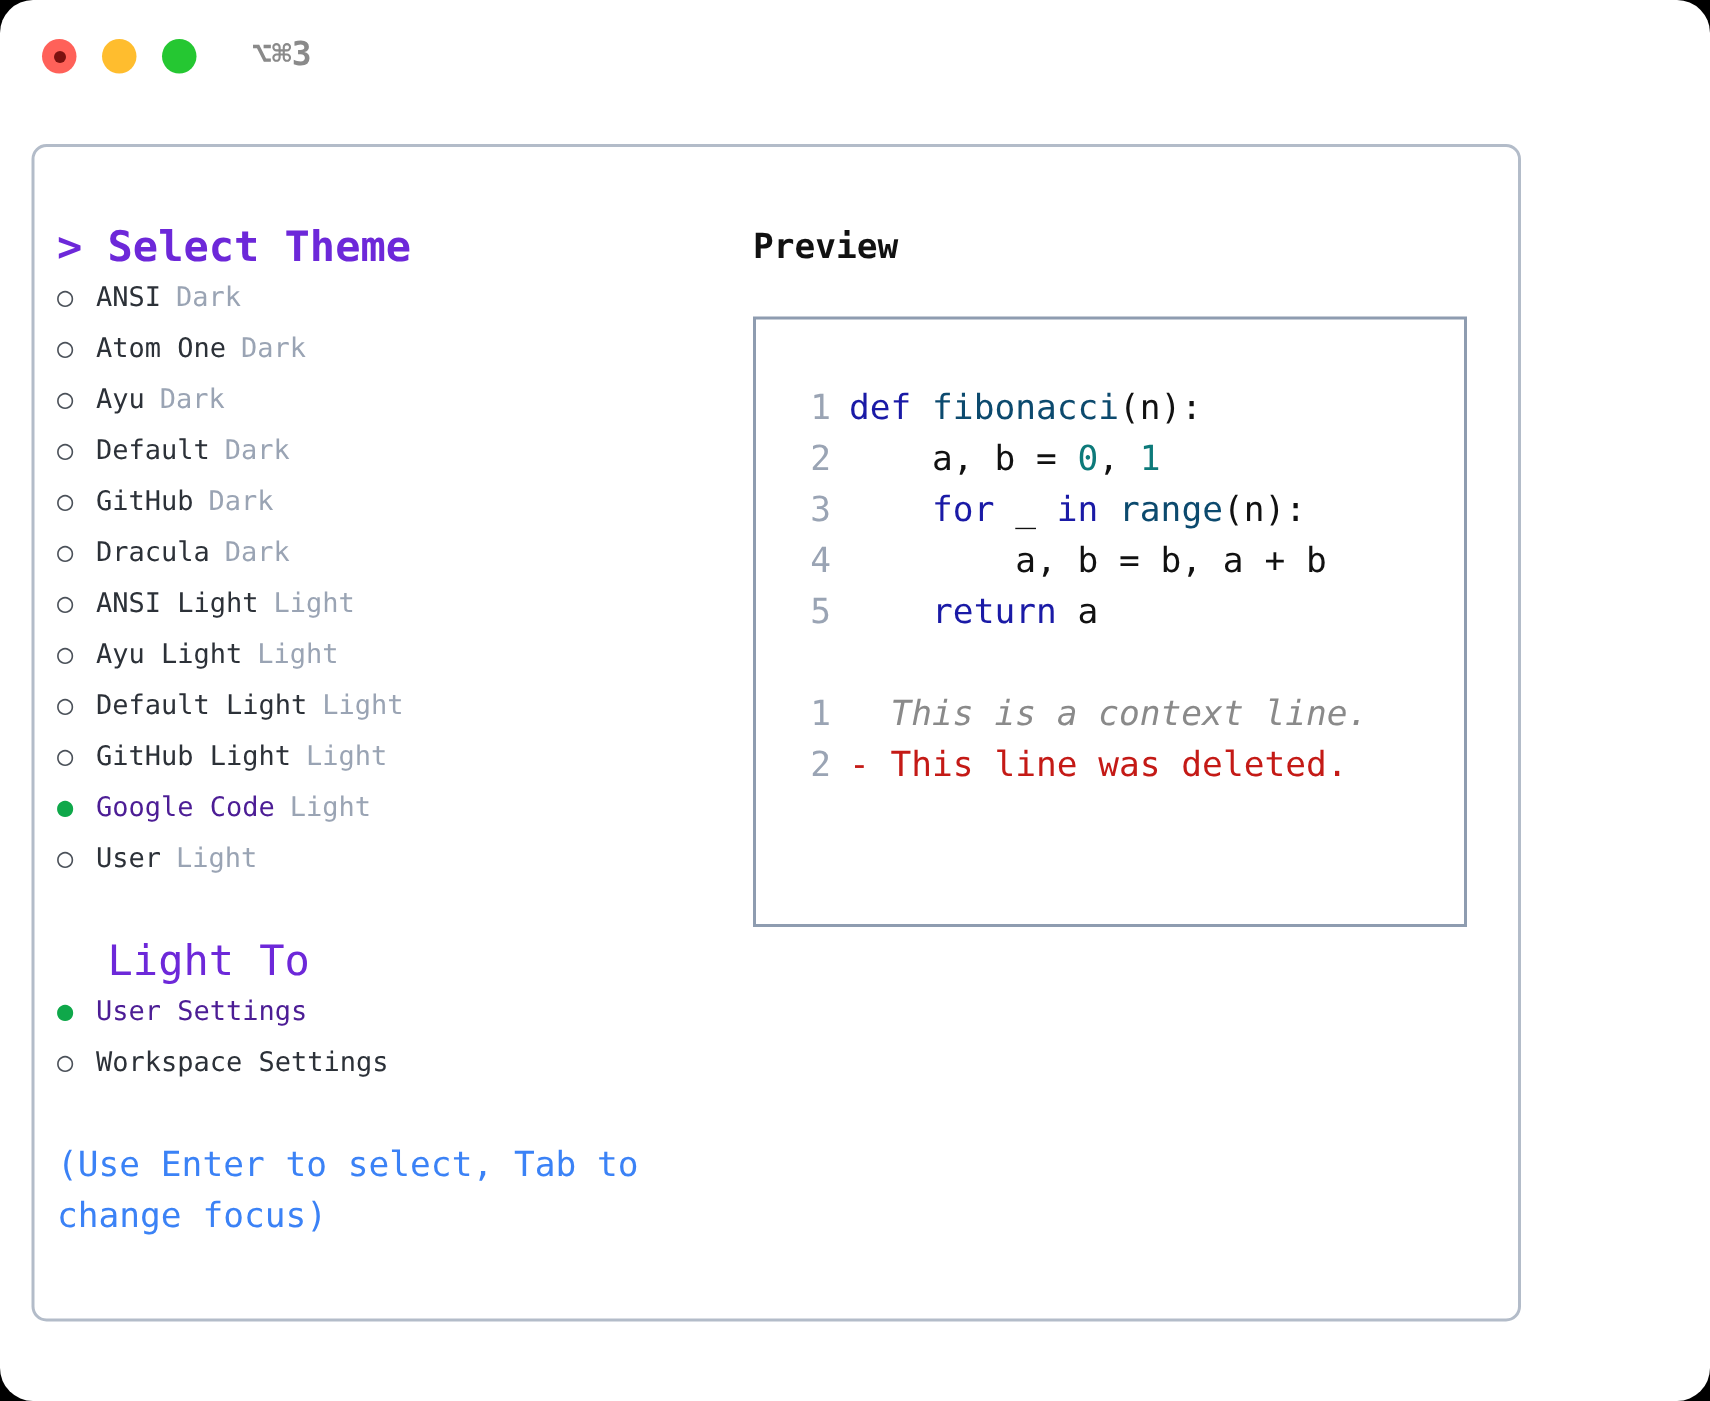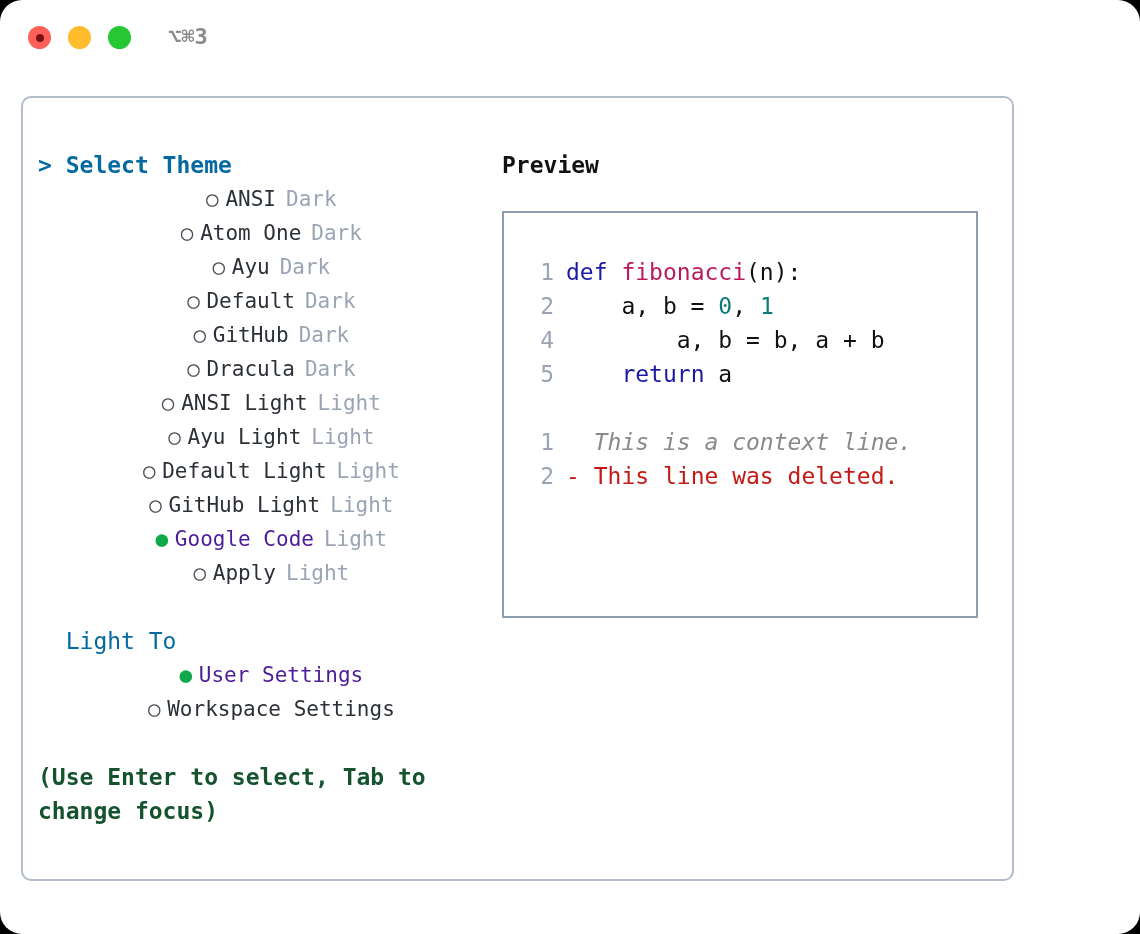--- a/index.html
+++ b/index.html
@@ -97,58 +97,56 @@
 
   
   .left-col {
     position: absolute;
     left: 15px;
     top: 50px;
     width: 460px;
   }
 
   .section-head {
-    font-size: 23px;
-    line-height: 34px;
-    color: #0369a1;
+    font-size: 28px;
+    line-height: 34px;
+    color: #6d28d9;
     white-space: pre;
   }
   .section-head.bold { font-weight: bold; }
 
   .opt-row {
-    font-size: 21px;
+    font-size: 18px;
     line-height: 34px;
     white-space: pre;
     color: #2c3138;
     display: block;
-    text-align: center;
   }
   .marker {
     display: inline-block;
     width: 26px;
     color: #4b5159;
   }
   .opt-row.selected .marker { color: #0fa84a; }
   .opt-row.selected .opt-label { color: #4c1d95; }
   .opt-label { color: #2c3138; }
   .opt-kind {
     color: #9aa4b4;
     padding-left: 10px;
   }
 
   .spacer-block { height: 34px; }
 
   .hint {
     margin-top: 34px;
     font-size: 23px;
     line-height: 34px;
-    color: #14532d;
+    color: #3b82f6;
     width: 400px;
     white-space: pre-wrap;
-    font-weight: bold;
   }
 
   
   .right-col {
     position: absolute;
     left: 479px;
     top: 50px;
     width: 500px;
   }
   .preview-head {
@@ -175,21 +173,21 @@
     color: #111111;
   }
   .lnum {
     display: inline-block;
     width: 32px;
     text-align: right;
     color: #9aa4b4;
     margin-right: 12px;
   }
   .tok-kw   { color: #1a1aa6; }
-  .tok-fn   { color: #be185d; }
+  .tok-fn   { color: #0c4a6e; }
   .tok-num  { color: #0d7a7a; }
   .tok-txt  { color: #111111; }
   .tok-ctx  { color: #8a8a8a; font-style: italic; }
   .tok-del  { color: #c41a16; }
   .tok-add  { color: #0fbe22; }
 
   .code-gap { height: 34px; }
 </style>
 </head>
 <body>
@@ -217,21 +215,21 @@
             <div class="opt-row"><span class="marker">○</span><span class="opt-label">Atom One</span><span class="opt-kind">Dark</span></div>
             <div class="opt-row"><span class="marker">○</span><span class="opt-label">Ayu</span><span class="opt-kind">Dark</span></div>
             <div class="opt-row"><span class="marker">○</span><span class="opt-label">Default</span><span class="opt-kind">Dark</span></div>
             <div class="opt-row"><span class="marker">○</span><span class="opt-label">GitHub</span><span class="opt-kind">Dark</span></div>
             <div class="opt-row"><span class="marker">○</span><span class="opt-label">Dracula</span><span class="opt-kind">Dark</span></div>
             <div class="opt-row"><span class="marker">○</span><span class="opt-label">ANSI Light</span><span class="opt-kind">Light</span></div>
             <div class="opt-row"><span class="marker">○</span><span class="opt-label">Ayu Light</span><span class="opt-kind">Light</span></div>
             <div class="opt-row"><span class="marker">○</span><span class="opt-label">Default Light</span><span class="opt-kind">Light</span></div>
             <div class="opt-row"><span class="marker">○</span><span class="opt-label">GitHub Light</span><span class="opt-kind">Light</span></div>
             <div class="opt-row selected"><span class="marker">●</span><span class="opt-label">Google Code</span><span class="opt-kind">Light</span></div>
-            <div class="opt-row"><span class="marker">○</span><span class="opt-label">Apply</span><span class="opt-kind">Light</span></div>
+            <div class="opt-row"><span class="marker">○</span><span class="opt-label">User</span><span class="opt-kind">Light</span></div>
           </div>
 
         <div class="spacer-block"></div>
 
         <div class="section-head">  Light To</div>
 
         <div id="apply-list">
             <div class="opt-row selected"><span class="marker">●</span><span class="opt-label">User Settings</span></div>
             <div class="opt-row"><span class="marker">○</span><span class="opt-label">Workspace Settings</span></div>
           </div>
@@ -239,20 +237,21 @@
         <div class="hint">(Use Enter to select, Tab to change focus)</div>
       </div>
 
       <div class="right-col">
         <div class="preview-head">Preview</div>
 
         <div class="preview-box">
           <div id="code-sample">
               <div class="code-line"><span class="lnum">1</span><span class="tok-kw">def </span><span class="tok-fn">fibonacci</span><span class="tok-txt">(n):</span></div>
               <div class="code-line"><span class="lnum">2</span><span class="tok-txt">    a, b = </span><span class="tok-num">0</span><span class="tok-txt">, </span><span class="tok-num">1</span></div>
+              <div class="code-line"><span class="lnum">3</span><span class="tok-txt">    </span><span class="tok-kw">for</span><span class="tok-txt"> _ </span><span class="tok-kw">in</span><span class="tok-txt"> </span><span class="tok-fn">range</span><span class="tok-txt">(n):</span></div>
               <div class="code-line"><span class="lnum">4</span><span class="tok-txt">        a, b = b, a + b</span></div>
               <div class="code-line"><span class="lnum">5</span><span class="tok-txt">    </span><span class="tok-kw">return</span><span class="tok-txt"> a</span></div>
             </div>
           <div class="code-gap"></div>
           <div id="diff-sample">
               <div class="code-line"><span class="lnum">1</span><span class="tok-ctx">  </span><span class="tok-ctx">This is a context line.</span></div>
               <div class="code-line"><span class="lnum">2</span><span class="tok-del">- </span><span class="tok-del">This line was deleted.</span></div>
             </div>
         </div>
       </div>

